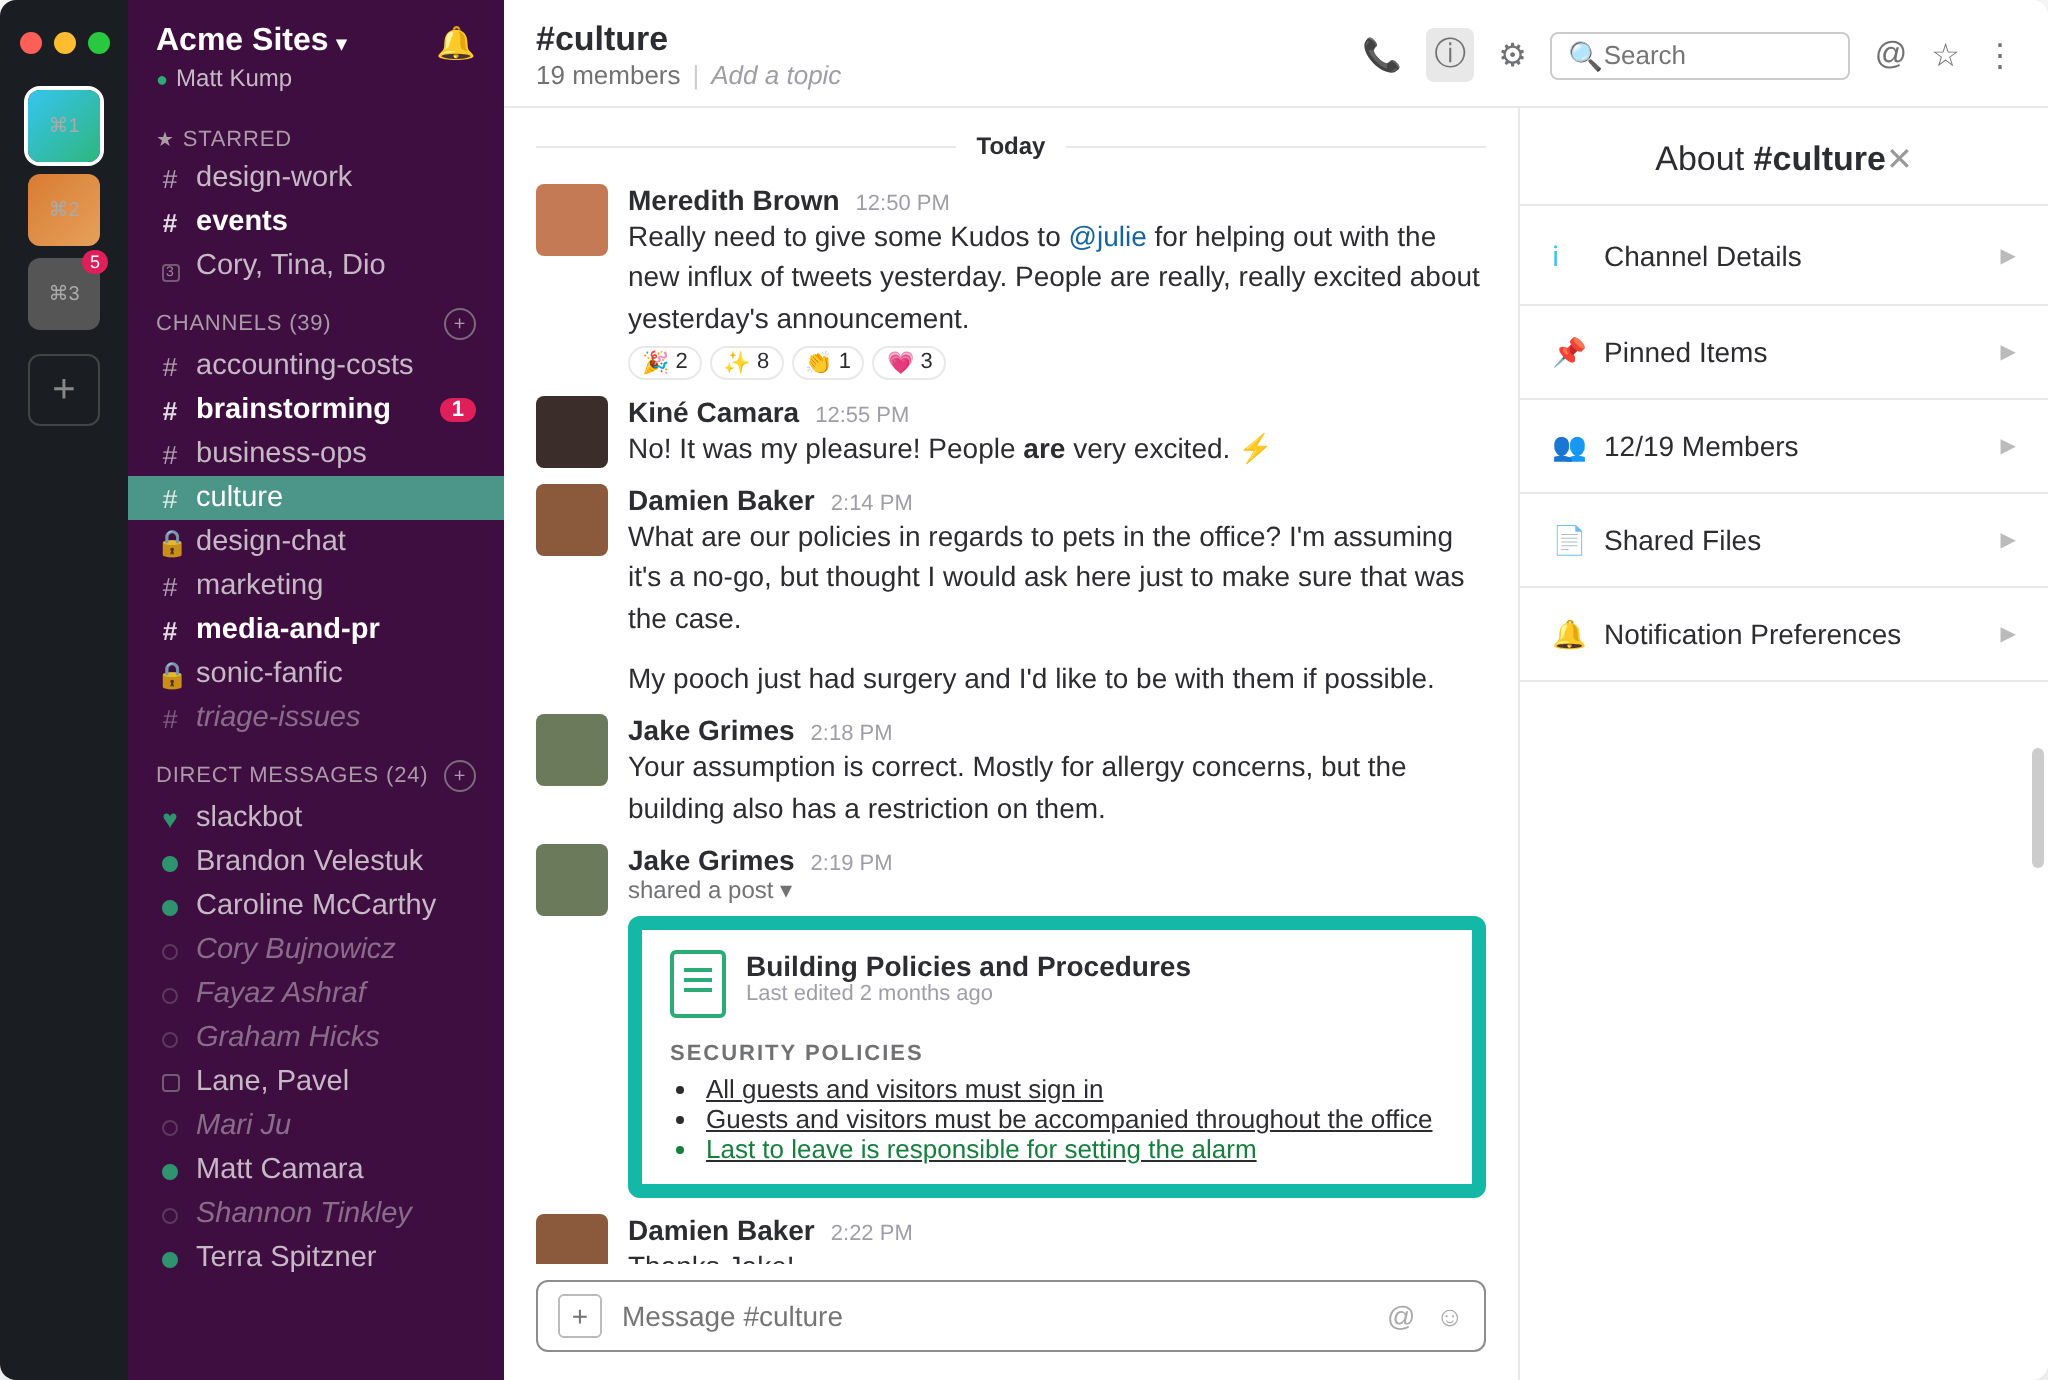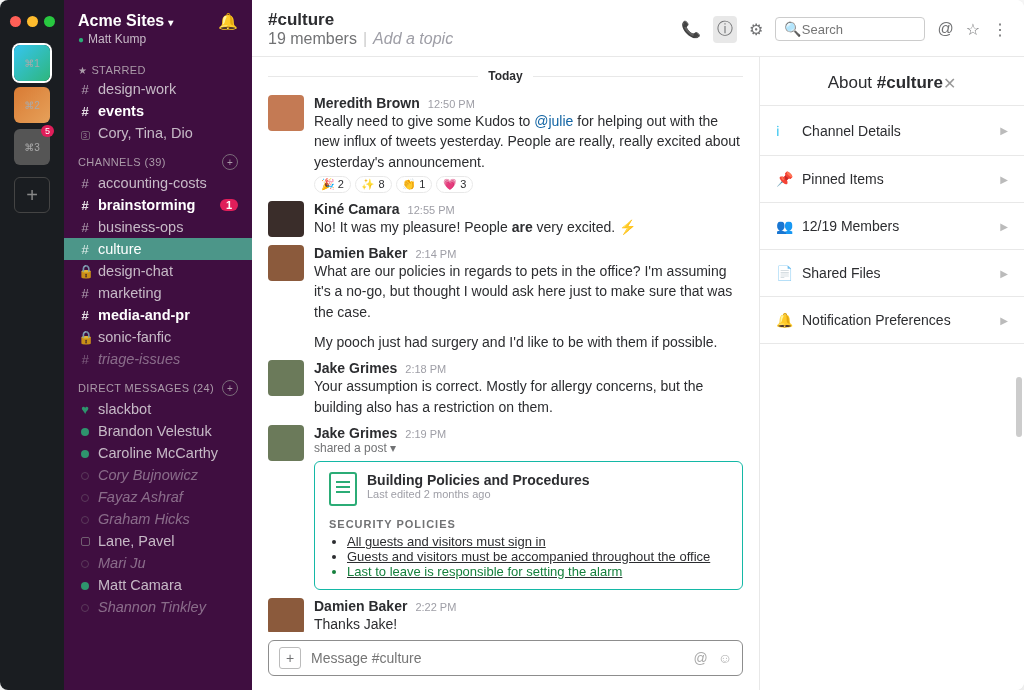--- a/index.html
+++ b/index.html
@@ -32,21 +32,21 @@
 .sb-item .ubadge { margin-left:auto; background:#e01e5a; color:#fff; font-size:11px; border-radius:9px; padding:0 6px; font-weight:700; }
 .sb-add { width:16px; height:16px; border:1px solid #7a6b79; border-radius:50%; display:inline-flex; align-items:center; justify-content:center; font-size:10px; }
 .dm-pres { width:8px; height:8px; border-radius:50%; display:inline-block; }
 .dm-pres.on { background:#2bac76; }
 .dm-pres.off { border:1.5px solid #7a6b79; }
 .dm-pres.sq { border-radius:2px; border:1.5px solid #7a6b79; width:9px; height:9px; font-size:7px; color:#ab9ba9; display:inline-flex; align-items:center; justify-content:center;}
 
 .main { flex:1; display:flex; flex-direction:column; background:#fff; min-width:0; }
 .ch-header { display:flex; align-items:center; padding:10px 16px 8px; border-bottom:1px solid #e8e8e8; gap:10px; }
 .ch-title { font-weight:900; font-size:17px; }
-.ch-sub { font-size:16px; color:#717274; }
+.ch-sub { font-size:13px; color:#717274; }
 .ch-sub .sep { margin:0 6px; color:#ccc; }
 .ch-sub .topic { font-style:italic; color:#9e9ea6; }
 .ch-actions { margin-left:auto; display:flex; align-items:center; gap:12px; color:#717274; }
 .ch-actions .ico { font-size:16px; cursor:pointer; }
 .ch-actions .ico.active { background:#e8e8e8; border-radius:4px; padding:3px 4px; }
 .search { display:flex; align-items:center; border:1px solid #ccc; border-radius:4px; padding:3px 8px; width:150px; color:#888; }
 .search input { border:none; outline:none; width:100%; font-size:13px; }
 
 .columns { flex:1; display:flex; min-height:0; }
 .feed { flex:1; display:flex; flex-direction:column; min-width:0; }
@@ -60,21 +60,21 @@
 .mh { display:flex; align-items:baseline; gap:8px; }
 .mh .name { font-weight:800; }
 .mh .ts { font-size:11px; color:#9e9ea6; }
 .mb { line-height:1.45; }
 .mb .mention { color:#1264a3; }
 .reacts { display:flex; gap:4px; margin-top:4px; }
 .react { border:1px solid #e8e8e8; border-radius:10px; padding:1px 6px; font-size:11px; display:flex; gap:3px; align-items:center; cursor:pointer; }
 .sub { color:#717274; font-size:12px; }
 .bolt { color:#f2a100; }
 
-.postcard { border:1px solid #14b8a6; border-radius:6px; padding:10px 14px; margin-top:6px; max-width:520px; }
+.postcard { border:7px solid #14b8a6; border-radius:6px; padding:10px 14px; margin-top:6px; max-width:520px; }
 .postcard .ph { display:flex; gap:10px; align-items:flex-start; }
 .doc-icon { width:28px; height:34px; border:2px solid #2bac76; border-radius:3px; position:relative; }
 .doc-icon::before { content:""; position:absolute; left:5px; top:7px; right:5px; height:2px; background:#2bac76; box-shadow:0 5px 0 #2bac76, 0 10px 0 #2bac76; }
 .postcard .pt { font-weight:800; }
 .postcard .pe { font-size:11px; color:#9e9ea6; }
 .postcard .sec { font-size:11px; letter-spacing:1px; color:#717274; margin-top:12px; font-weight:700; }
 .postcard ul { margin:4px 0 0 18px; font-size:13px;text-decoration:underline; }
 .postcard li.fade { color:#15803d; }
 
 .composer { margin:8px 16px 14px; border:1.5px solid #8d8d8d; border-radius:6px; display:flex; align-items:center; padding:6px 10px; background:#fff; }
@@ -220,20 +220,24 @@
             <span class="pre"><span class="dm-pres off"></span></span>
             <span>Mari Ju</span>
           </div>
           <div class="sb-item">
             <span class="pre"><span class="dm-pres on"></span></span>
             <span>Matt Camara</span>
           </div>
           <div class="sb-item muted">
             <span class="pre"><span class="dm-pres off"></span></span>
             <span>Shannon Tinkley</span>
+          </div>
+          <div class="sb-item">
+            <span class="pre"><span class="dm-pres on"></span></span>
+            <span>Terra Spitzner</span>
           </div>
         </div>
     </div>
   </div>
 
   <div class="main">
     <div class="ch-header">
       <div>
         <div class="ch-title">#culture</div>
         <div class="ch-sub"><span>19 members</span><span class="sep">|</span><span class="topic">Add a topic</span></div>

